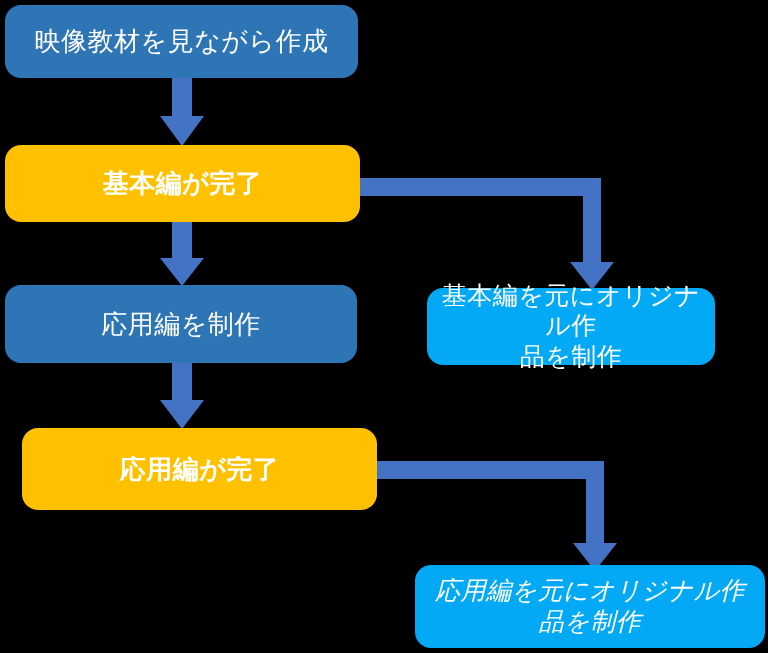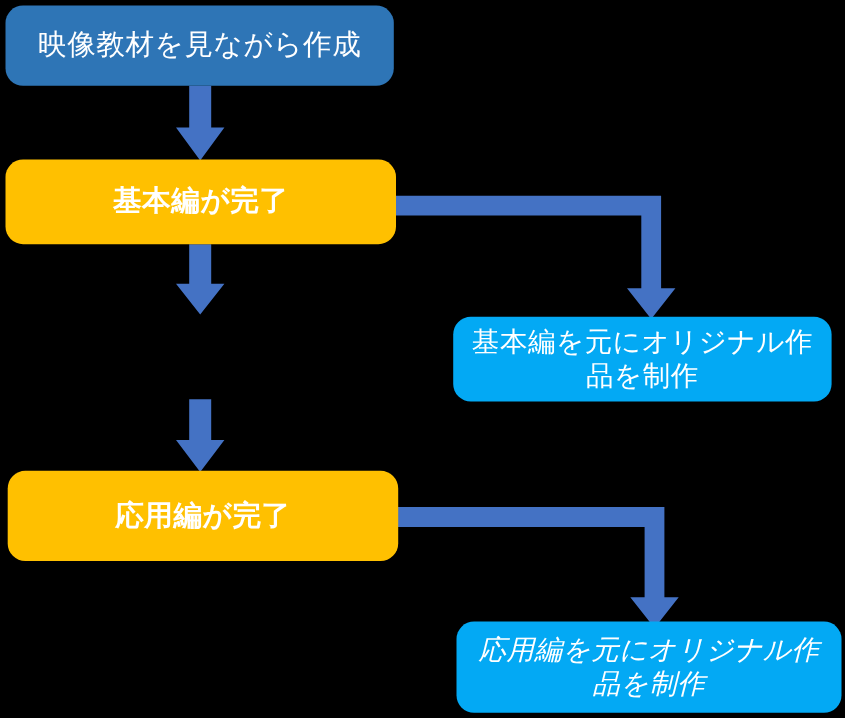--- a/index.html
+++ b/index.html
@@ -92,22 +92,23 @@
   <div class="conn" style="left:356px; top:453px; width:266px; height:122px;">
     <svg width="266" height="122" viewBox="0 0 266 122" aria-hidden="true">
       <path d="M0,8 L248,8 L248,90 L261,90 L239,118 L217,90 L230,90 L230,26 L0,26 Z" fill="#4472C4"></path>
     </svg>
   </div>
 
   <div class="node orange" style="left:5px; top:145px; width:355px; height:77px;">基本編が完了</div>
 
   <div class="node blue" style="left:5px; top:5px; width:353px; height:73px;">映像教材を見ながら作成</div>
 
+  <div class="node blue" style="left:5px; top:285px; width:352px; height:78px;">応用編を制作</div>
 
-  <div class="node orange" style="left:7px; top:428px; width:355px; height:82px;">応用編が完了</div>
+  <div class="node orange" style="left:22px; top:428px; width:355px; height:82px;">応用編が完了</div>
 
-  <div class="node cyan" style="left:412px; top:288px; width:344px; height:77px;">基本編を元にオリジナル作
+  <div class="node cyan" style="left:427px; top:288px; width:288px; height:77px;">基本編を元にオリジナル作
 品を制作</div>
 
   <div class="node cyan" style="left:415px; top:565px; width:350px; height:83px;font-style:italic;">応用編を元にオリジナル作
 品を制作</div>
 
 </div>
 
 </body></html>

